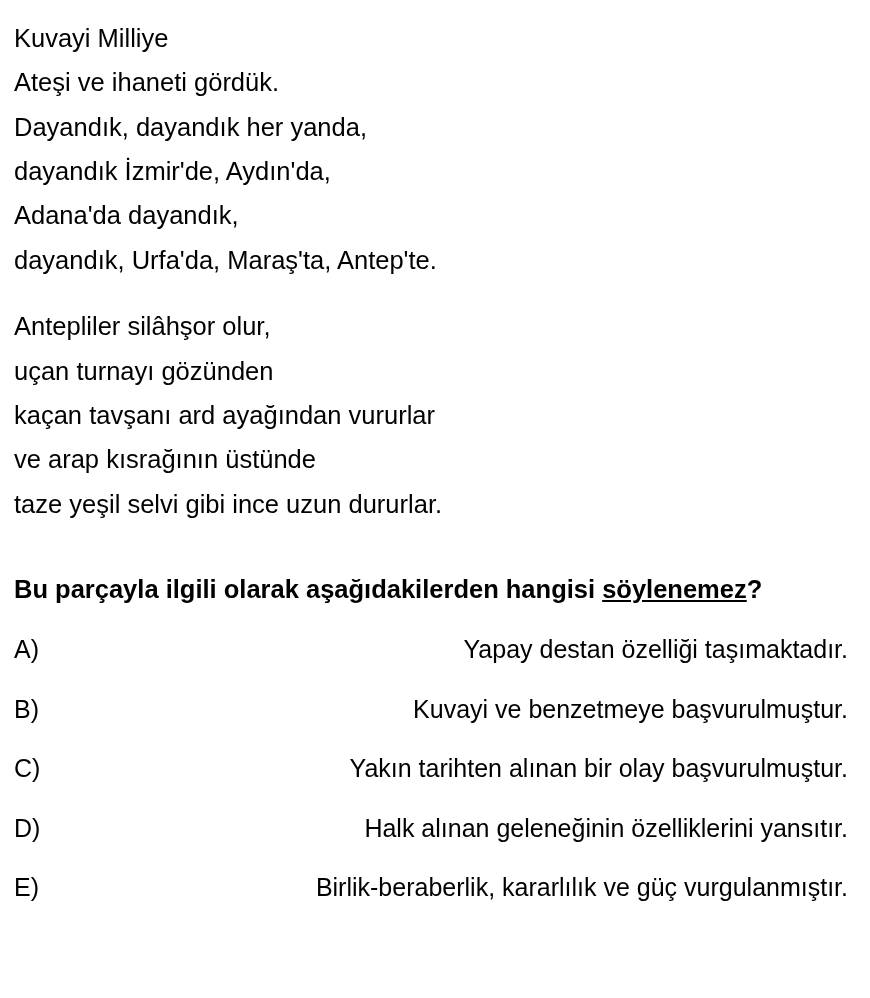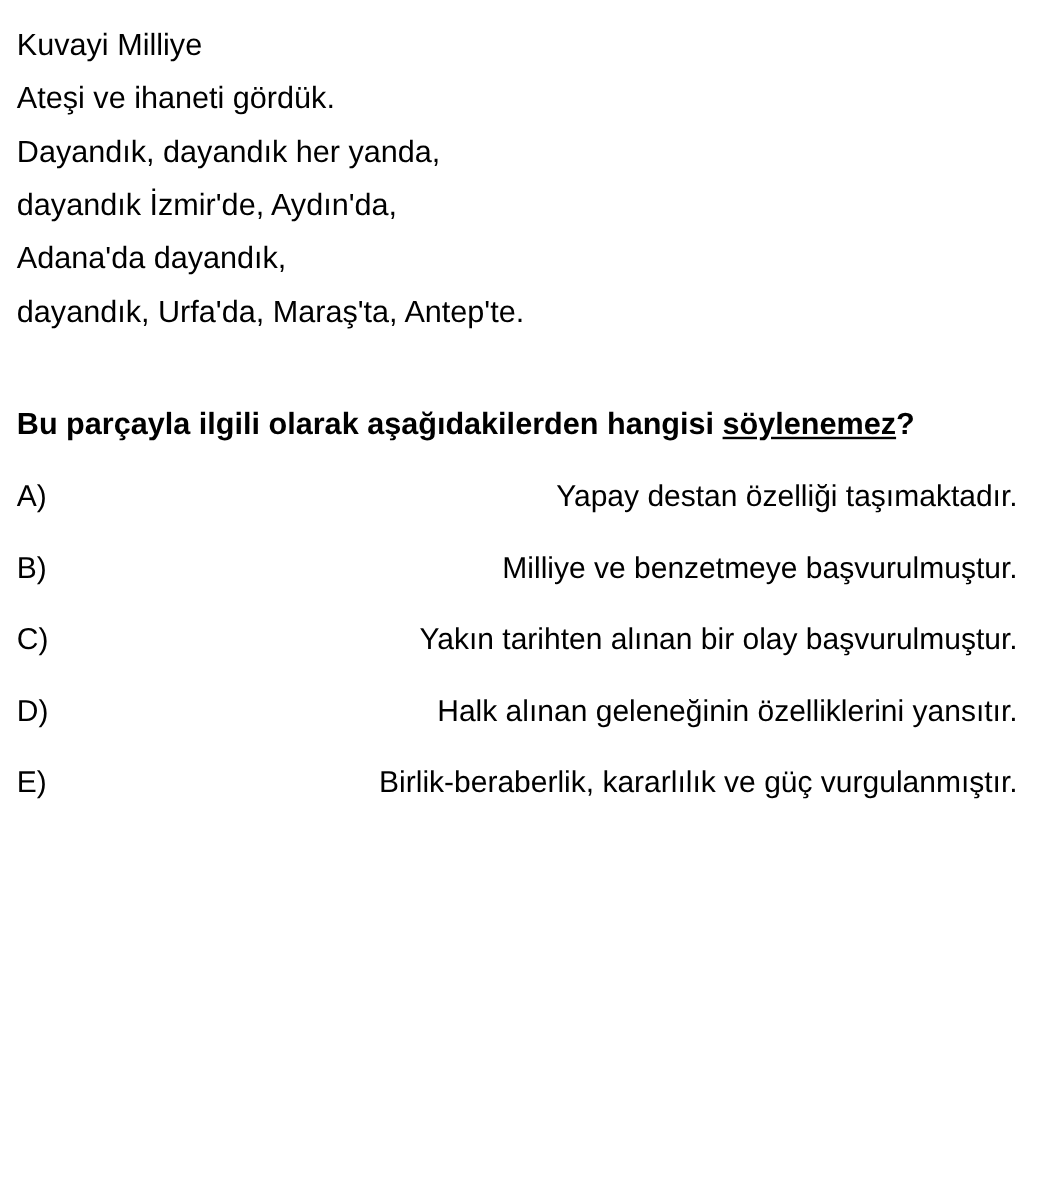--- a/index.html
+++ b/index.html
@@ -27,21 +27,21 @@
     white-space: pre-wrap;
   }
   .stanza-gap {
     height: 22px;
   }
   .question {
     font-size: 25.5px;
     font-weight: bold;
     line-height: 1.58;
     text-align: justify;
-    margin-top: 30px;
+    margin-top: 43px;
     margin-bottom: 8px;
     max-width: 845px;
   }
   .question .u {
     text-decoration: underline;
   }
   .options {
     margin-top: 24px;
   }
   .option-row {
@@ -67,36 +67,41 @@
 <div class="page">
 
   <div class="poem">
     <div class="poem-stanza">Kuvayi Milliye
 Ateşi ve ihaneti gördük.
 Dayandık, dayandık her yanda,
 dayandık İzmir'de, Aydın'da,
 Adana'da dayandık,
 dayandık, Urfa'da, Maraş'ta, Antep'te.</div>
     <div class="stanza-gap"></div>
+    <div class="poem-stanza">Antepliler silâhşor olur,
+uçan turnayı gözünden
+kaçan tavşanı ard ayağından vururlar
+ve arap kısrağının üstünde
+taze yeşil selvi gibi ince uzun dururlar.</div>
   </div>
 
   <div class="question">
     <span>Bu parçayla ilgili olarak aşağıdakilerden hangisi </span><span class="u">söylenemez</span><span>?</span>
   </div>
 
   <div class="options">
 
     <div class="option-row">
       <span class="option-letter">A)</span>
       <span class="option-text">Yapay destan özelliği taşımaktadır.</span>
     </div>
 
     <div class="option-row">
       <span class="option-letter">B)</span>
-      <span class="option-text">Milliye ve benzetmeye başvurulmuştur.</span>
+      <span class="option-text">Kuvayi ve benzetmeye başvurulmuştur.</span>
     </div>
 
     <div class="option-row">
       <span class="option-letter">C)</span>
       <span class="option-text">Yakın tarihten alınan bir olay başvurulmuştur.</span>
     </div>
 
     <div class="option-row">
       <span class="option-letter">D)</span>
       <span class="option-text">Halk alınan geleneğinin özelliklerini yansıtır.</span>

